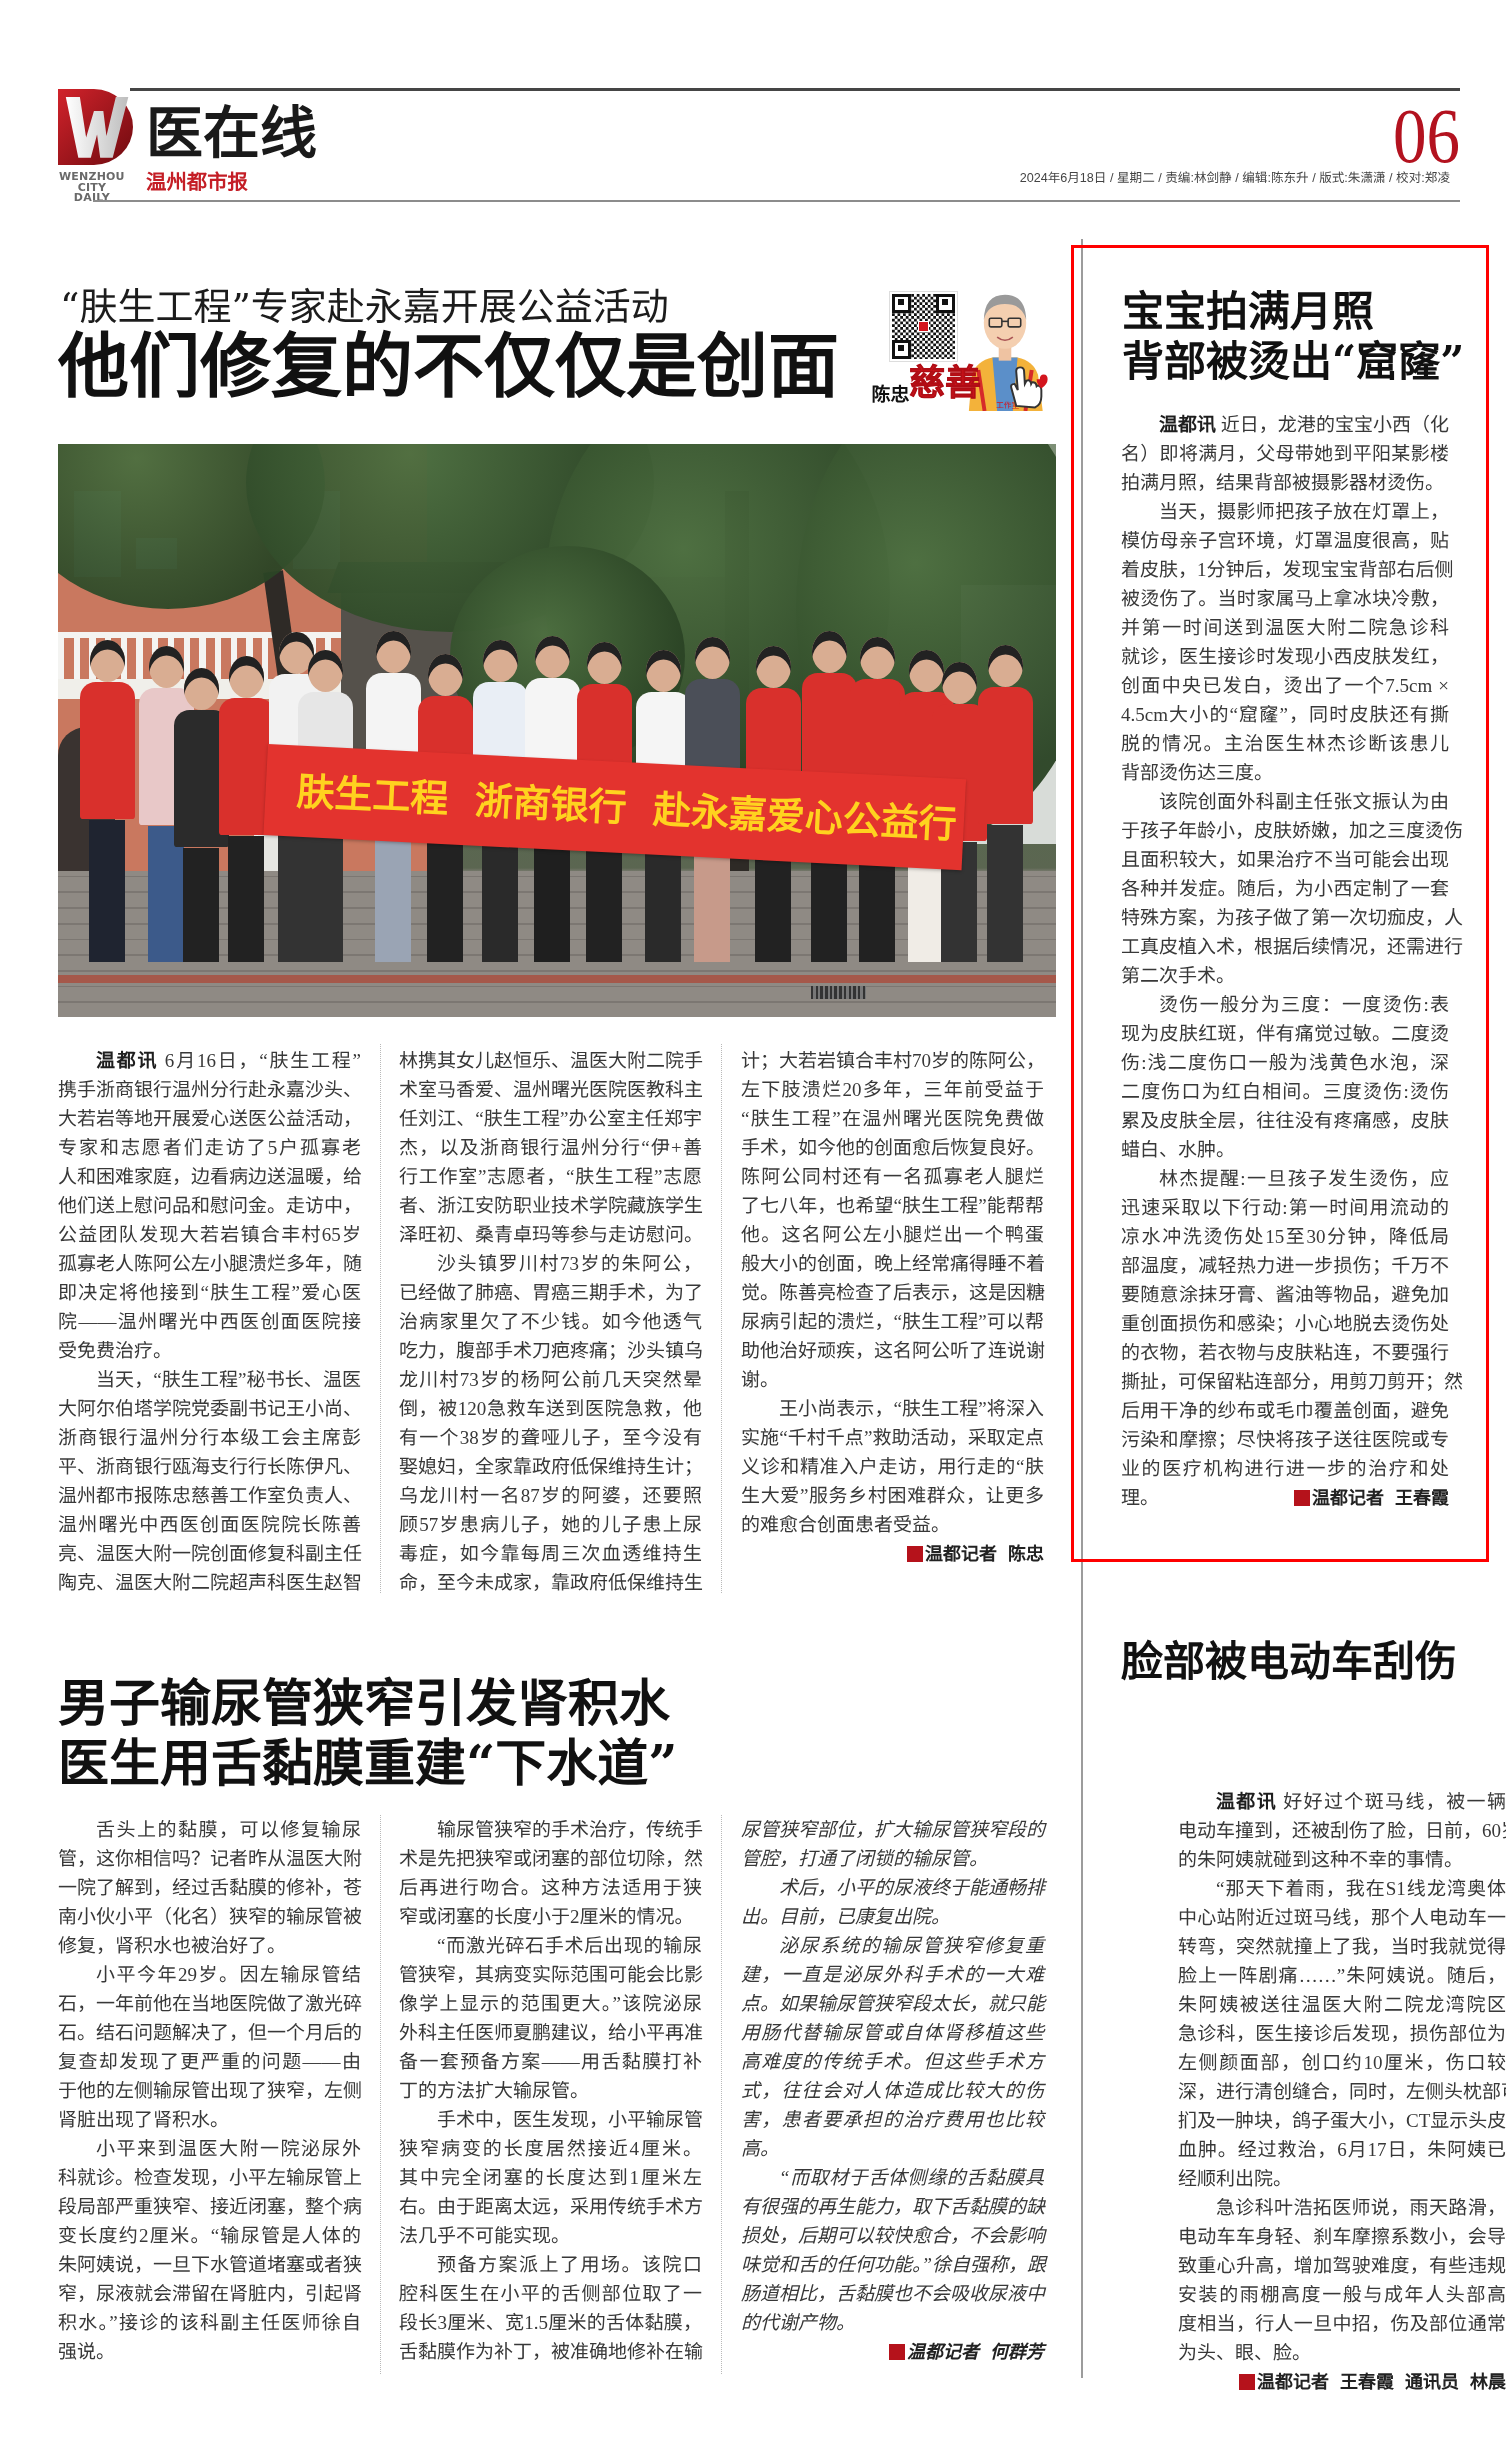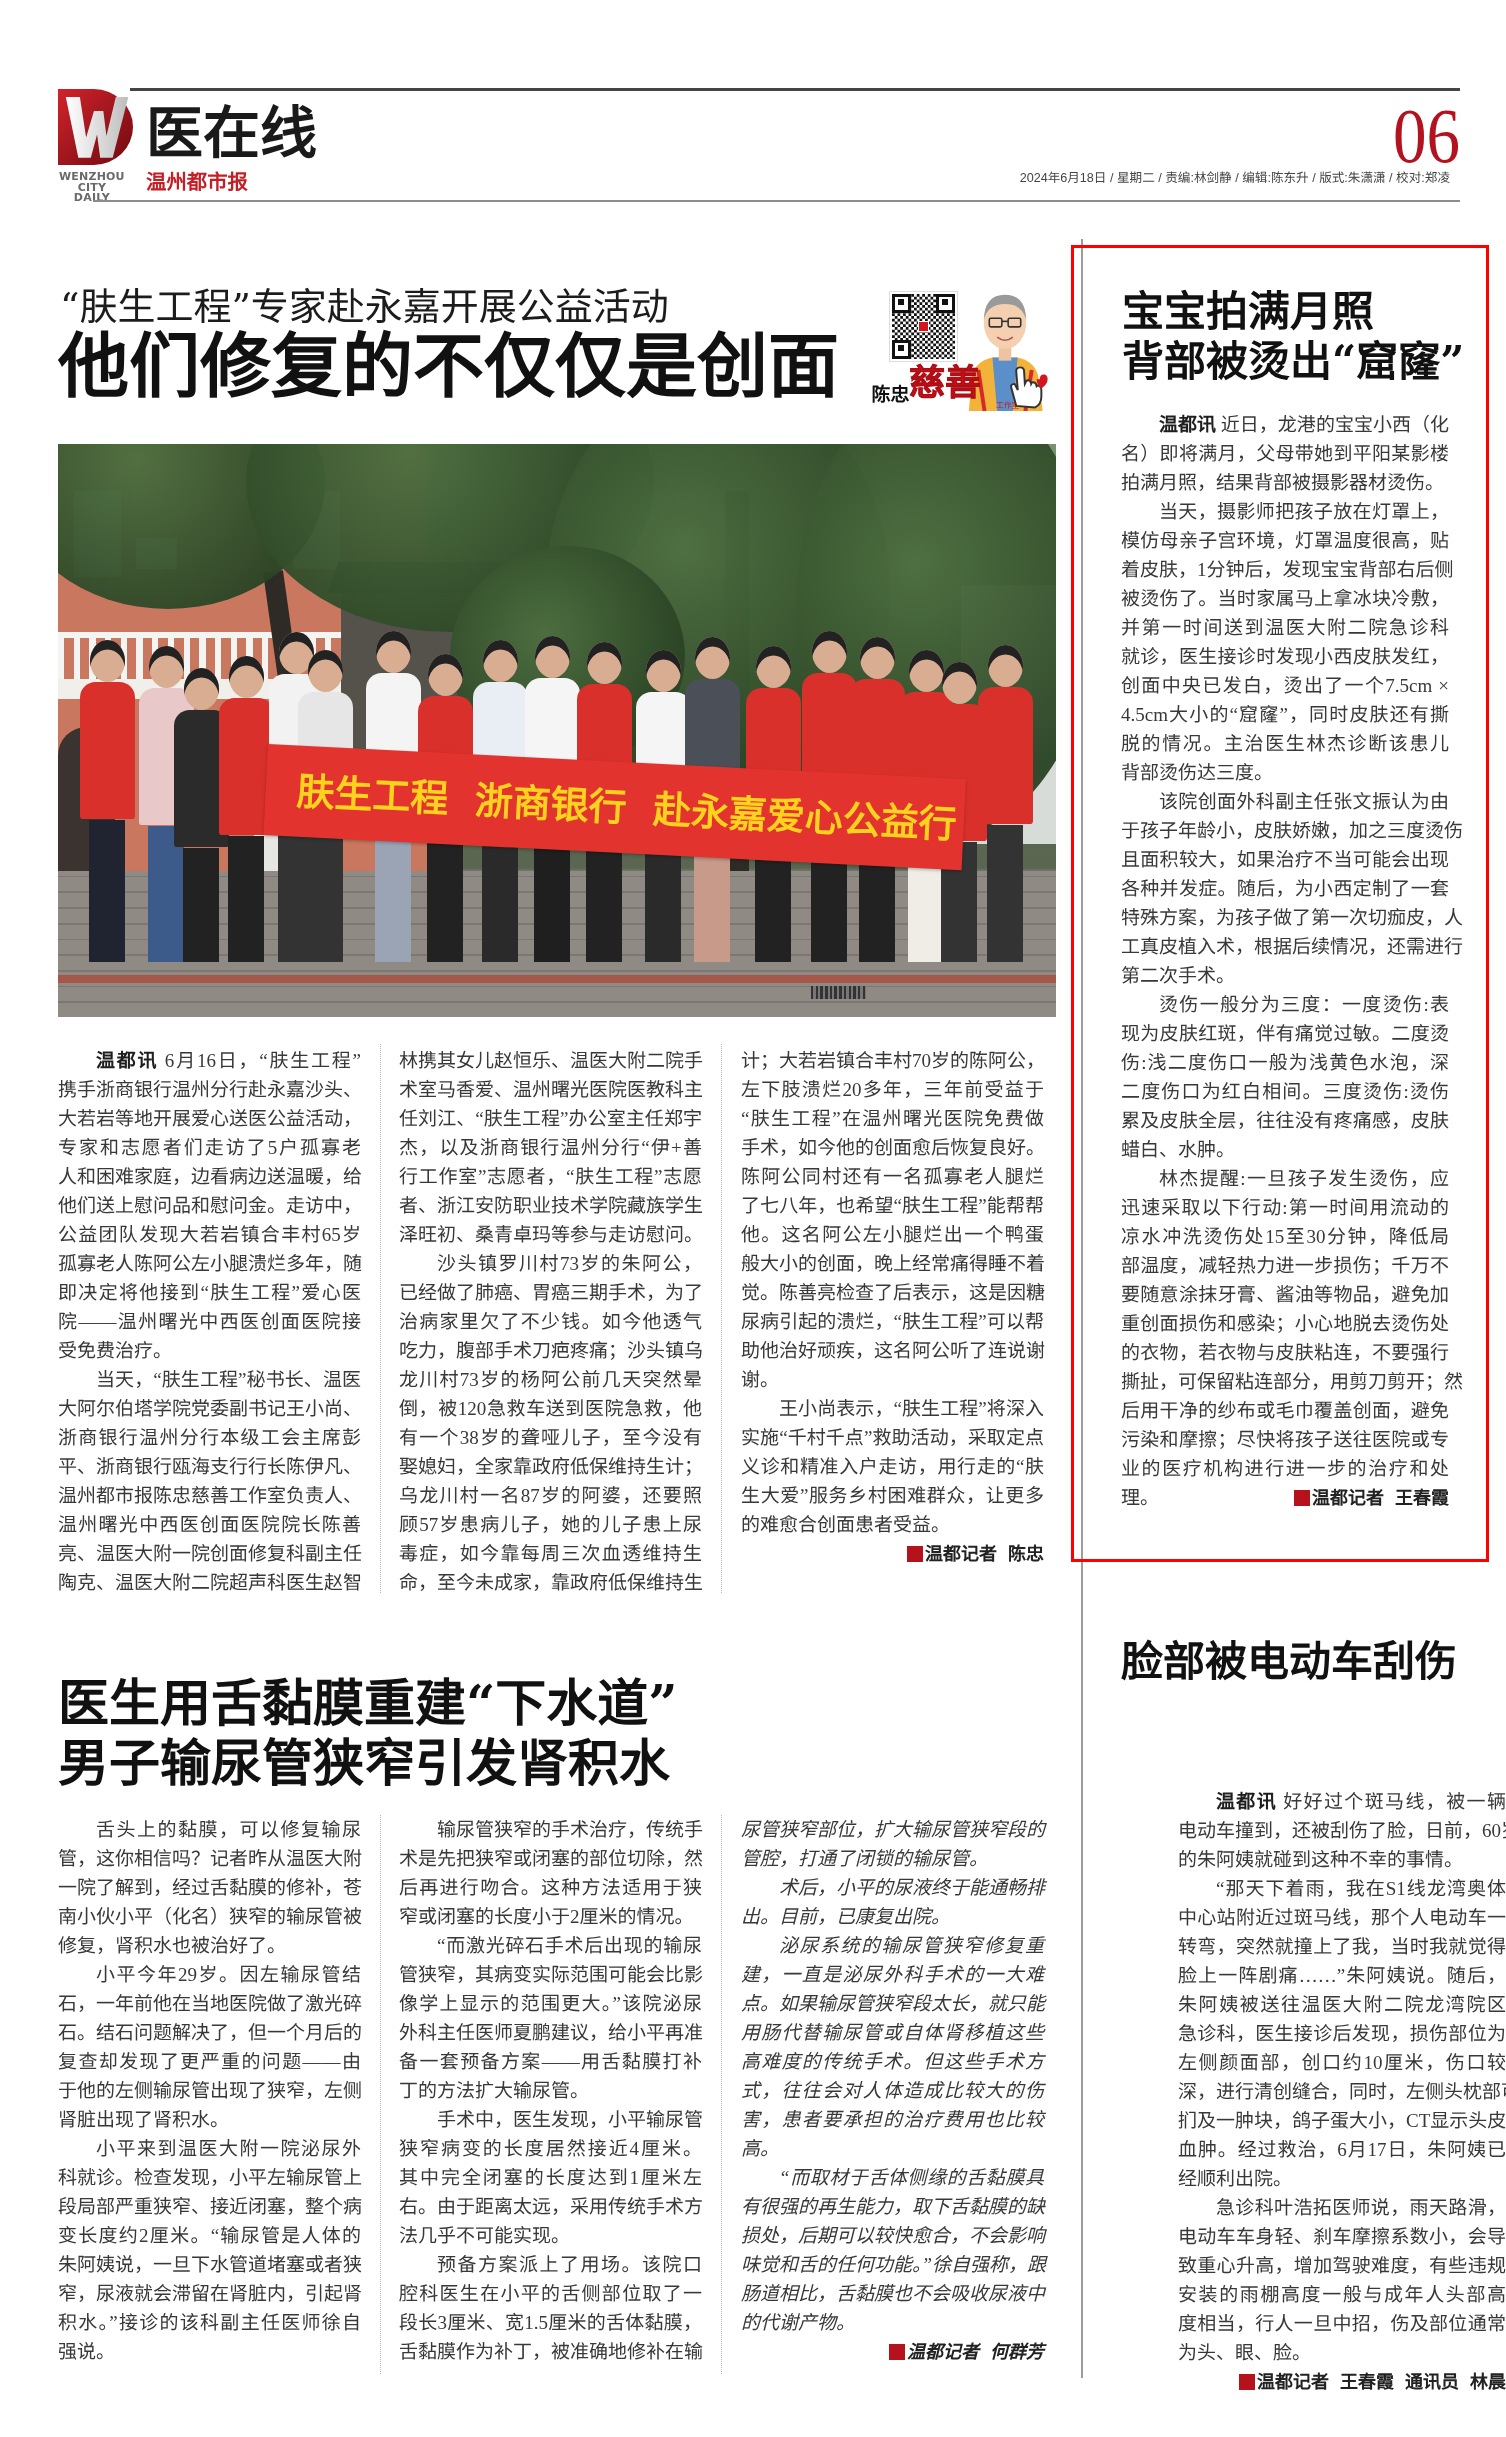--- a/index.html
+++ b/index.html
@@ -354,22 +354,22 @@
         <div class="line end"><span>理。</span></div>
       </div>
     <div class="byline inline">
       <span class="sq"></span><span>温都记者</span><span class="gap">王春霞</span>
     </div>
   </div>
 </article>
 
 <article>
   <div class="hl second-hl">
+    <span>男子输尿管狭窄引发肾积水</span>
     <span>医生用舌黏膜重建“下水道”</span>
-    <span>男子输尿管狭窄引发肾积水</span>
   </div>
   <div class="col" style="left:58px;top:1815px;">
     <div>
         <div class="line indent"><span>舌头上的黏膜，可以修复输尿</span></div>
         <div class="line"><span>管，这你相信吗？记者昨从温医大附</span></div>
         <div class="line"><span>一院了解到，经过舌黏膜的修补，苍</span></div>
         <div class="line"><span>南小伙小平（化名）狭窄的输尿管被</span></div>
         <div class="line end"><span>修复，肾积水也被治好了。</span></div>
         <div class="line indent"><span>小平今年29岁。因左输尿管结</span></div>
         <div class="line"><span>石，一年前他在当地医院做了激光碎</span></div>

